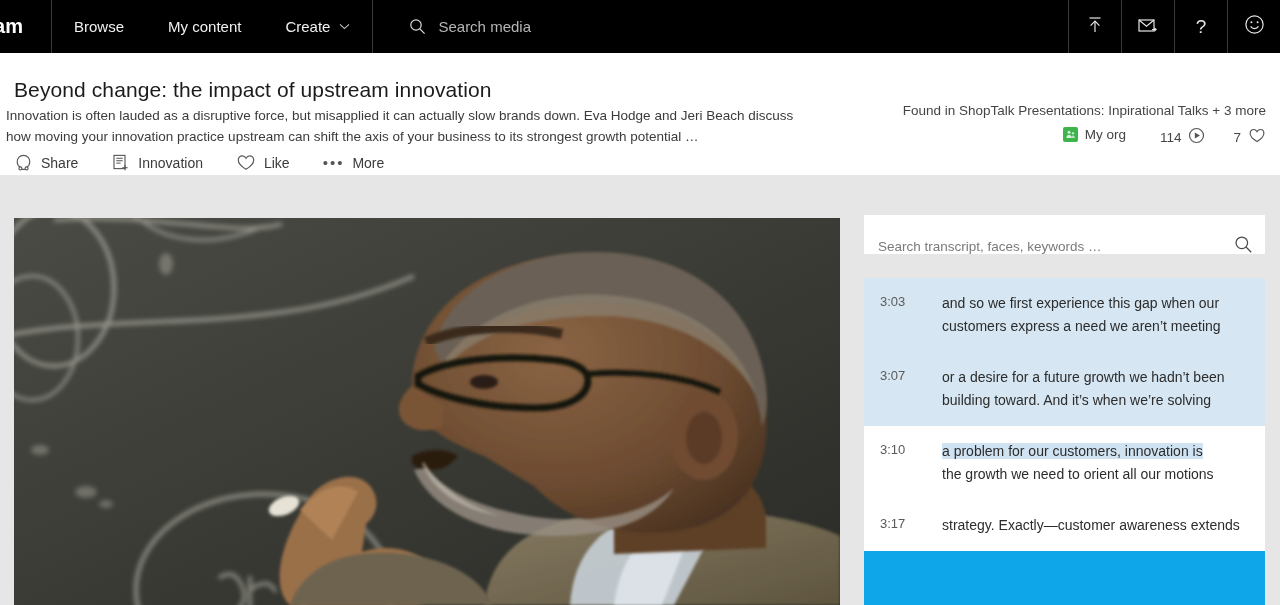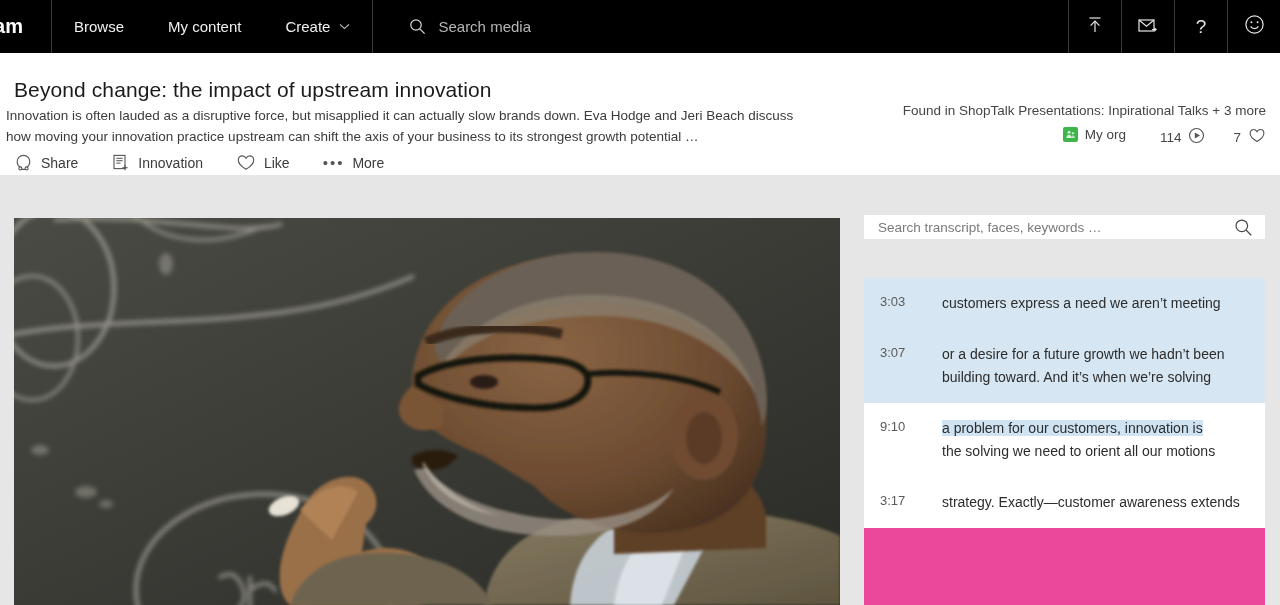--- a/index.html
+++ b/index.html
@@ -133,37 +133,37 @@
   }
   .player svg { display: block; width: 100%; height: 100%; }
 
   
   .transcript {
     position: absolute; left: 864px; top: 0;
     width: 401px; height: 413px;
   }
   .tsearch {
     position: absolute; left: 0; top: 23px;
-    width: 401px; height: 24px;
+    width: 401px; height: 39px;
     background: #ffffff;
-    display: flex; align-items: center;
+    display: flex; align-items: flex-end;
     padding: 0 12px 0 14px;
   }
   .tsearch input {
     flex: 1; border: 0; outline: 0; background: transparent;
     font-size: 13.5px; color: #333;
     font-family: "Liberation Sans", sans-serif;
   }
   .tsearch input::placeholder { color: #7a7a7a; }
   .tsearch .mag2 { display: flex; margin-left: 8px; }
 
   .tlist {
     position: absolute; left: 0; top: 86px;
     width: 401px; height: 327px;
-    background: #ec4899;
+    background: #0ea5e9;
     overflow: hidden;
   }
   .trow {
     display: flex;
     padding: 14px 16px 14px 16px;
     background: #ffffff;
   }
   .trow.hl { background: #d6e6f2; }
   .ttime {
     width: 62px; flex: 0 0 62px;
@@ -448,37 +448,38 @@
           <line x1="12" y1="12" x2="17.2" y2="17.2" stroke="#4a4a4a" stroke-width="1.25"></line>
         </svg>
       </span>
     </div>
 
     <div class="tlist">
 
       <div class="trow hl">
         <div class="ttime">3:03</div>
         <div class="ttext">
+          <div>and so we first experience this gap when our</div>
           <div>customers express a need we aren’t meeting</div>
         </div>
       </div>
 
       <div class="trow hl">
         <div class="ttime">3:07</div>
         <div class="ttext">
           <div> or a desire for a future growth we hadn’t been</div>
           <div>building toward. And it’s when we’re solving</div>
         </div>
       </div>
 
       <div class="trow">
-        <div class="ttime">9:10</div>
+        <div class="ttime">3:10</div>
         <div class="ttext">
           <div><span class="mark">a problem for our customers, innovation is</span></div>
-          <div>the solving we need to orient all our motions</div>
+          <div>the growth we need to orient all our motions</div>
         </div>
       </div>
 
 
       <div class="trow">
         <div class="ttime">3:17</div>
         <div class="ttext">
           <div>strategy. Exactly—customer awareness extends</div>
         </div>
       </div>

